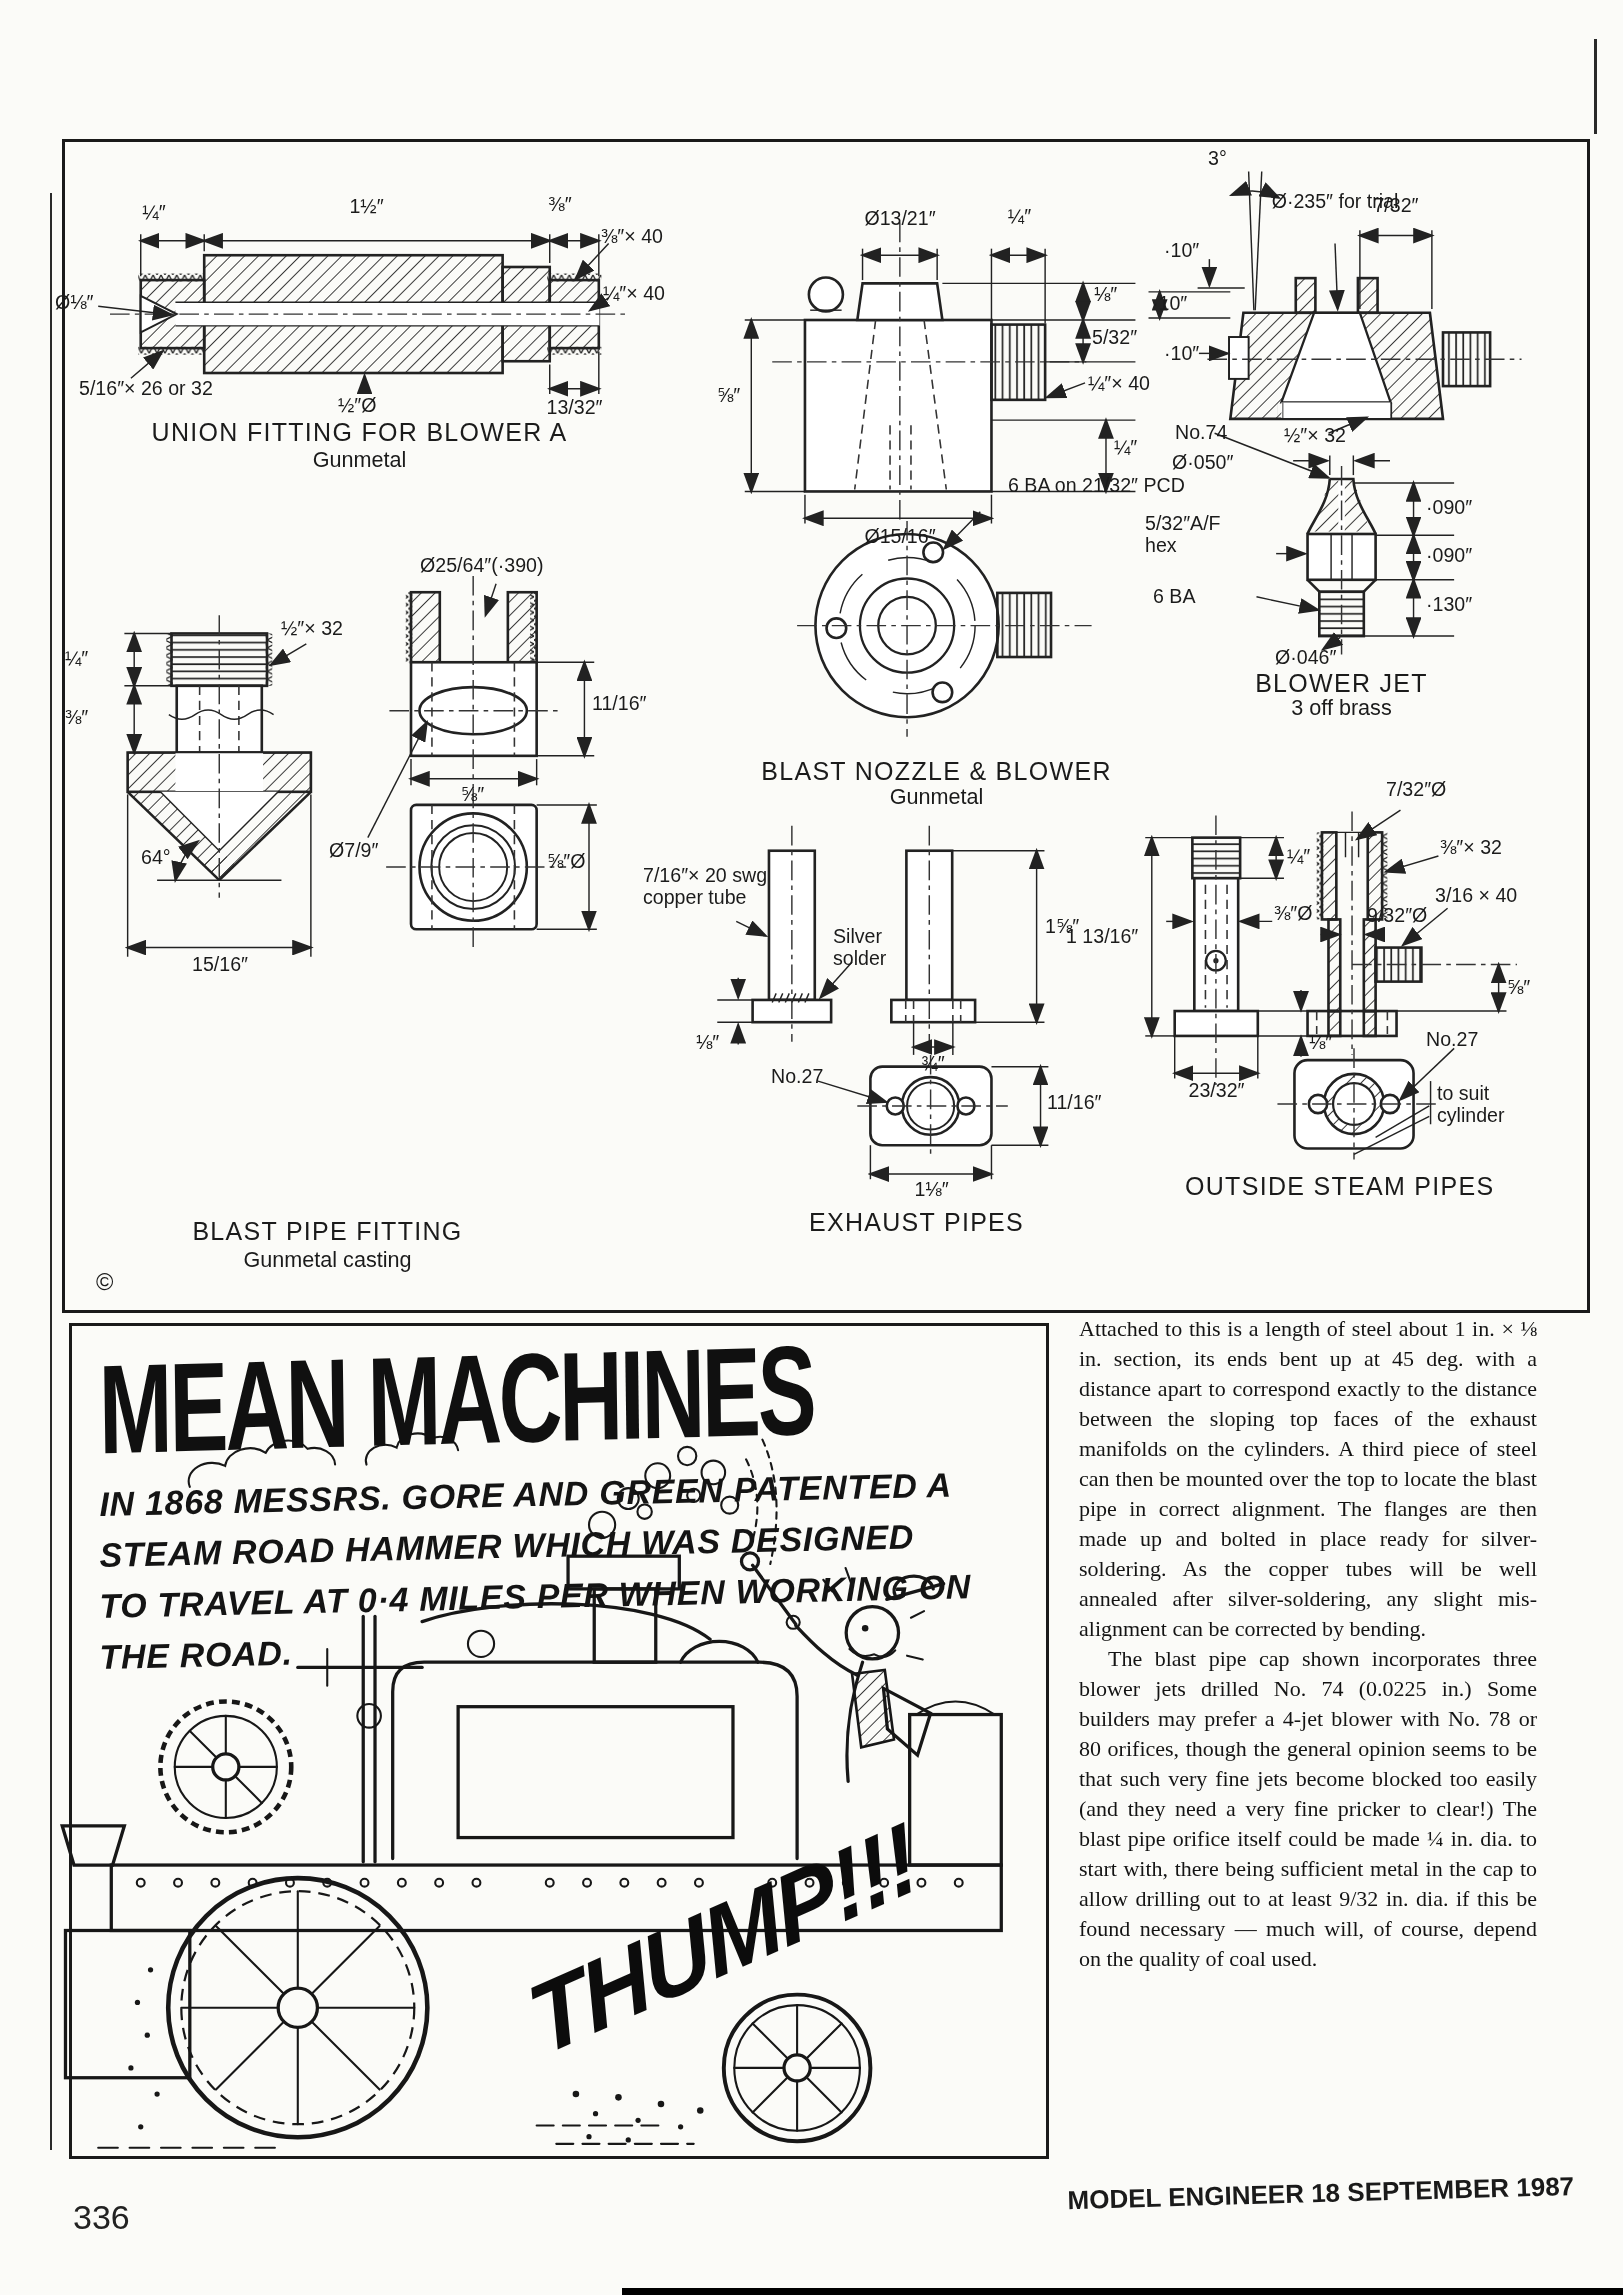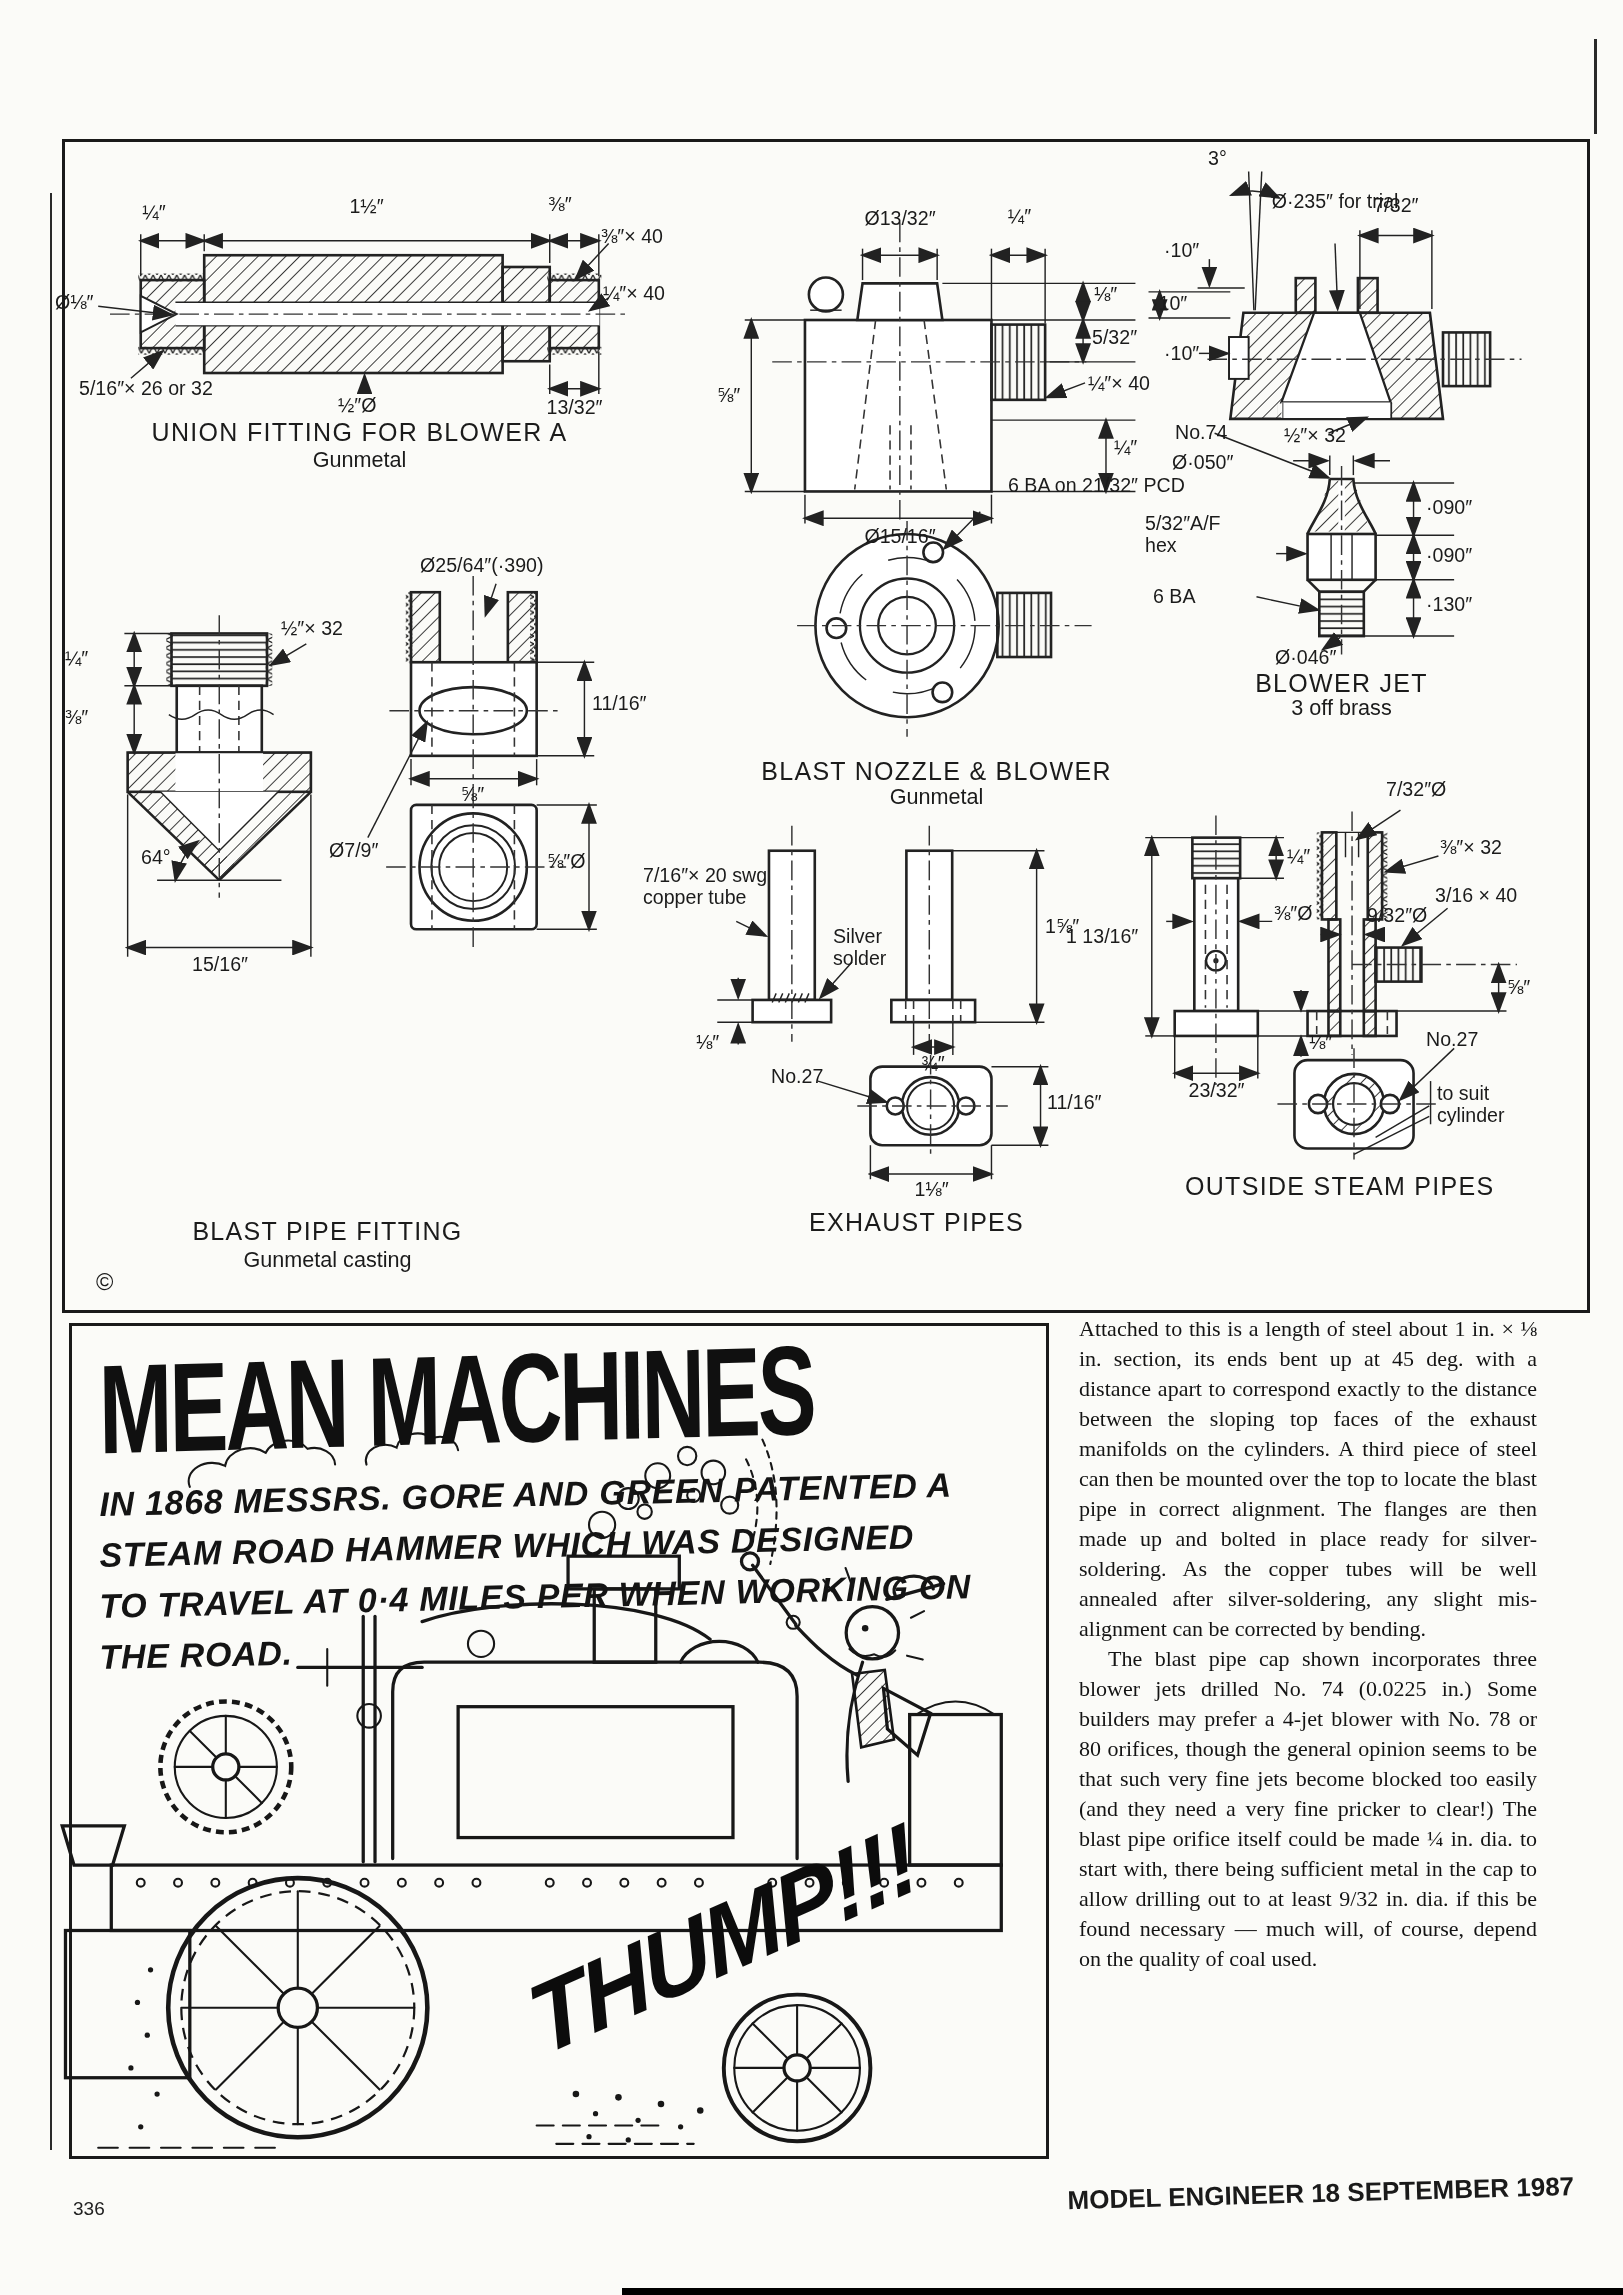--- a/index.html
+++ b/index.html
@@ -29,21 +29,21 @@
     transform-origin:left top;white-space:nowrap;}
   .capline{position:absolute;left:99px;font-weight:bold;font-style:italic;font-size:34px;
     letter-spacing:0.7px;color:#141414;white-space:nowrap;transform:rotate(-1.3deg);transform-origin:left top;}
   .sfx{position:absolute;left:517px;top:1970px;font-weight:bold;font-style:italic;font-size:97px;
     letter-spacing:-3.3px;color:#0c0c0c;transform:rotate(-24deg) skewX(-8deg);transform-origin:left top;white-space:nowrap;}
   
   .article{position:absolute;left:1079px;top:1314px;width:458px;height:851px;overflow:hidden;
     font-family:"Liberation Serif",serif;font-size:22px;line-height:30px;text-align:justify;color:#141414;}
   .article p{margin:0;}
   .article p + p{text-indent:29px;}
-  .pagenum{position:absolute;left:73px;top:2198px;font-size:19px;color:#222;}
+  .pagenum{position:absolute;left:73px;top:2198px;font-size:34px;color:#222;}
   .footer{position:absolute;left:1067px;top:2172px;width:471px;text-align:right;font-weight:bold;
     font-size:26px;color:#1a1a1a;transform:rotate(-1.6deg);transform-origin:right top;white-space:nowrap;}
   .mark{position:absolute;background:#2a2a2a;}
 </style>
 </head>
 <body>
 
 <div class="mark" style="left:1594px;top:39px;width:2.6px;height:95px;"></div>
 <div class="mark" style="left:50px;top:193px;width:2px;height:1957px;"></div>
 <div class="mark" style="left:622px;top:2288px;width:1001px;height:7.2px;background:#000;"></div>
@@ -543,21 +543,21 @@
 <div class="lbl ctr" style="left:524px;top:194px;width:72px;">⅜″</div>
 <div class="lbl" style="left:601px;top:226px;">⅜″× 40</div>
 <div class="lbl" style="left:603px;top:283px;">¼″× 40</div>
 <div class="lbl" style="left:55px;top:292px;">Ø⅛″</div>
 <div class="lbl" style="left:79px;top:378px;">5/16″× 26 or 32</div>
 <div class="lbl" style="left:338px;top:395px;">½″Ø</div>
 <div class="lbl ctr" style="left:535px;top:397px;width:79px;">13/32″</div>
 <div class="lbl dtitle ctr" style="left:124px;top:418px;width:471px;">UNION FITTING FOR BLOWER A</div>
 <div class="lbl dsub ctr" style="left:124px;top:448px;width:471px;">Gunmetal</div>
 
-<div class="lbl ctr" style="left:851px;top:208px;width:98px;">Ø13/32″</div>
+<div class="lbl ctr" style="left:851px;top:208px;width:98px;">Ø13/21″</div>
 <div class="lbl ctr" style="left:990px;top:206px;width:59px;">¼″</div>
 <div class="lbl" style="left:1094px;top:284px;">⅛″</div>
 <div class="lbl" style="left:1092px;top:327px;">5/32″</div>
 <div class="lbl" style="left:1088px;top:373px;">¼″× 40</div>
 <div class="lbl" style="left:1114px;top:437px;">¼″</div>
 <div class="lbl" style="left:717px;top:385px;">⅝″</div>
 <div class="lbl ctr" style="left:851px;top:526px;width:98px;">Ø15/16″</div>
 <div class="lbl" style="left:1008px;top:475px;">6 BA on 21/32″ PCD</div>
 <div class="lbl dtitle ctr" style="left:753px;top:757px;width:367px;">BLAST NOZZLE &amp; BLOWER</div>
 <div class="lbl dsub ctr" style="left:753px;top:785px;width:367px;">Gunmetal</div>

